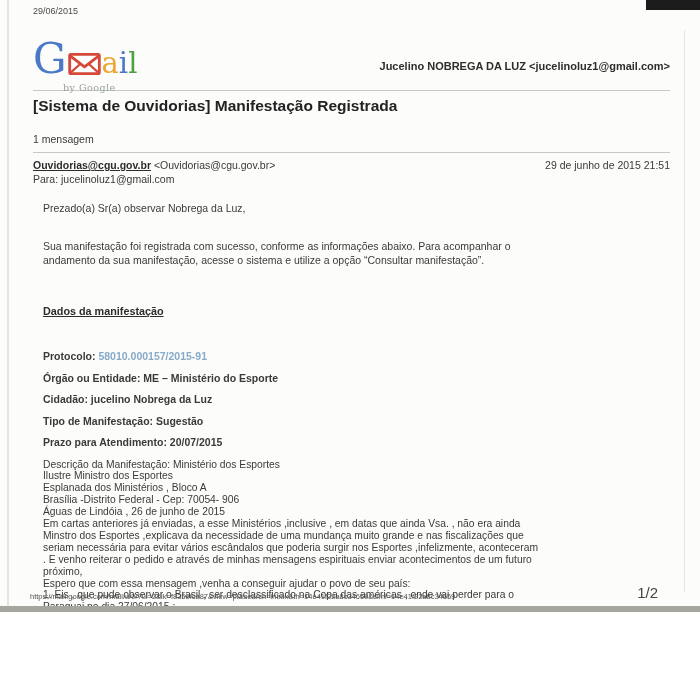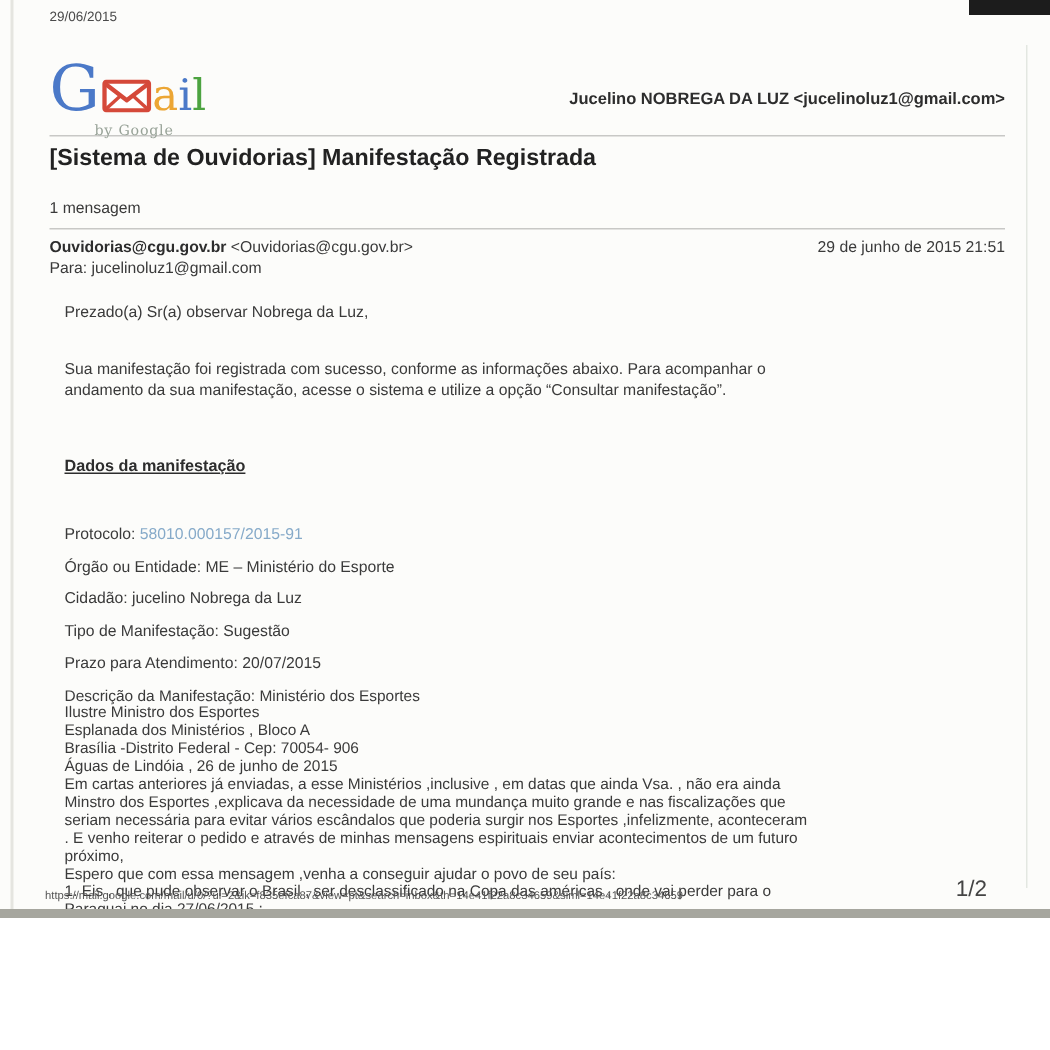--- a/index.html
+++ b/index.html
@@ -28,28 +28,28 @@
   .logo-letter{font-size:29px;}
   .logo-by{position:absolute;left:30px;bottom:-12px;font-size:9.5px;color:#97a297;letter-spacing:.5px;}
   .account-owner{font-weight:bold;font-size:11px;color:#2d2d2d;padding-bottom:8px;}
 
   .rule{border:0;border-top:1px solid #c8c8c6;margin:10px 0 0;}
   .subject{margin-top:6px;font-size:15.5px;font-weight:bold;color:#222;}
   .msg-count{margin-top:18px;font-size:10.5px;}
   .rule2{border:0;border-top:1px solid #c8c8c6;margin:7px 0 0;}
 
   .meta{display:flex;justify-content:space-between;margin-top:6px;font-size:10.5px;line-height:13.5px;}
-  .from-name{font-weight:bold;color:#2d2d2d;}
+  .from-name{font-weight:bold;color:#2d2d2d;text-decoration:underline;}
   .meta-date{white-space:nowrap;}
 
   .msg-body{margin-left:10px;font-size:10.5px;}
   .greeting{margin-top:16px;}
   .intro{margin-top:26px;white-space:pre-line;line-height:13.5px;}
   .section-title{margin-top:38px;font-weight:bold;text-decoration:underline;font-size:10.8px;color:#2d2d2d;}
-  .fields{margin-top:34px;}
+  .fields{margin-top:34px;font-weight:bold;}
   .field{margin-bottom:10.5px;line-height:11px;}
   .protocol-value{color:var(--protocol-link,#86aac9);}
   .description{white-space:pre-line;line-height:11.9px;font-size:10.3px;margin-top:2px;}
 
   .footer{position:absolute;left:30px;right:30px;bottom:11px;display:flex;justify-content:space-between;align-items:flex-end;}
   .footer-url{font-size:7.5px;color:#555;}
   .footer-page{font-size:15px;color:#444;margin-right:12px;}
 </style>
 </head>
 <body>

